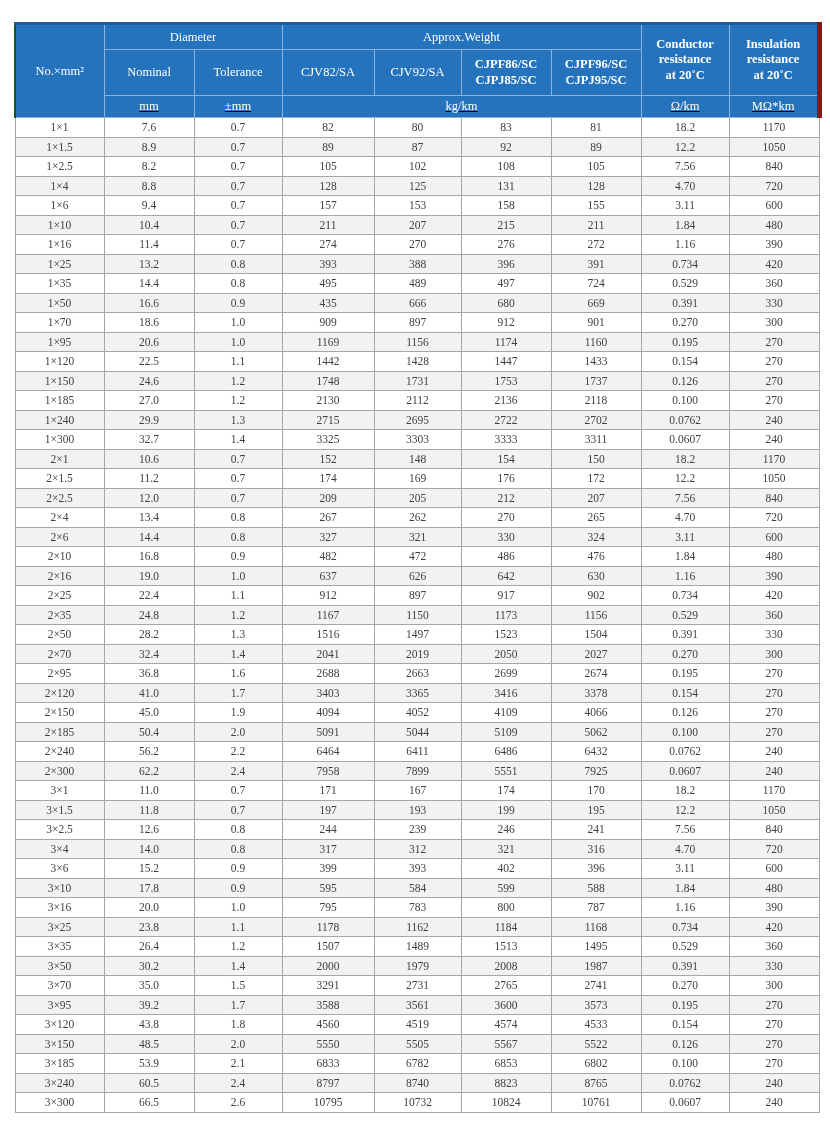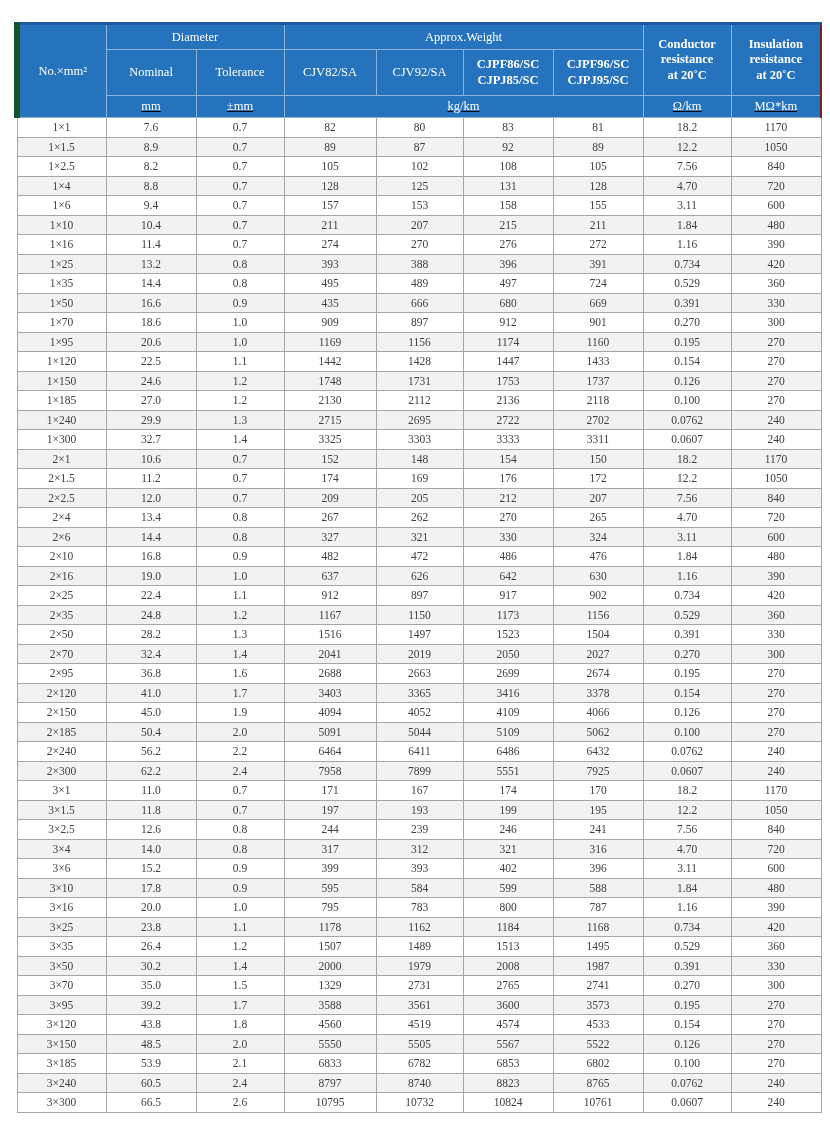--- a/index.html
+++ b/index.html
@@ -29,22 +29,22 @@
     border: 1px solid #8db3dc;
     text-align: center;
     vertical-align: middle;
     padding: 2px 1px;
   }
   thead tr.h-top th { border-top: 3px solid #1e5c9f; }
   thead tr.h-top { height: 26px; }
   thead tr.h-mid { height: 46px; }
   thead tr.h-unit { height: 22px; text-decoration: underline; }
   thead th.multiline { white-space: pre-line; line-height: 1.25; font-weight: bold; }
-  thead th.left-edge { border-left: 6px solid #14532d; }
-  thead th.right-edge { border-right: 2px solid #7f1d1d; }
+  thead th.left-edge { border-left: 2px solid #14532d; }
+  thead th.right-edge { border-right: 5px solid #7f1d1d; }
   
   tbody td {
     border: 1px solid #a6a6a6;
     font-size: 11.5px;
     color: #404040;
     text-align: center;
     vertical-align: middle;
     height: 17.5px;
     padding: 0.5px 0;
     background: #ffffff;
@@ -581,21 +581,21 @@
           <td>1979</td>
           <td>2008</td>
           <td>1987</td>
           <td>0.391</td>
           <td>330</td>
         </tr>
         <tr>
           <td>3×70</td>
           <td>35.0</td>
           <td>1.5</td>
-          <td>1329</td>
+          <td>3291</td>
           <td>2731</td>
           <td>2765</td>
           <td>2741</td>
           <td>0.270</td>
           <td>300</td>
         </tr>
         <tr>
           <td>3×95</td>
           <td>39.2</td>
           <td>1.7</td>

